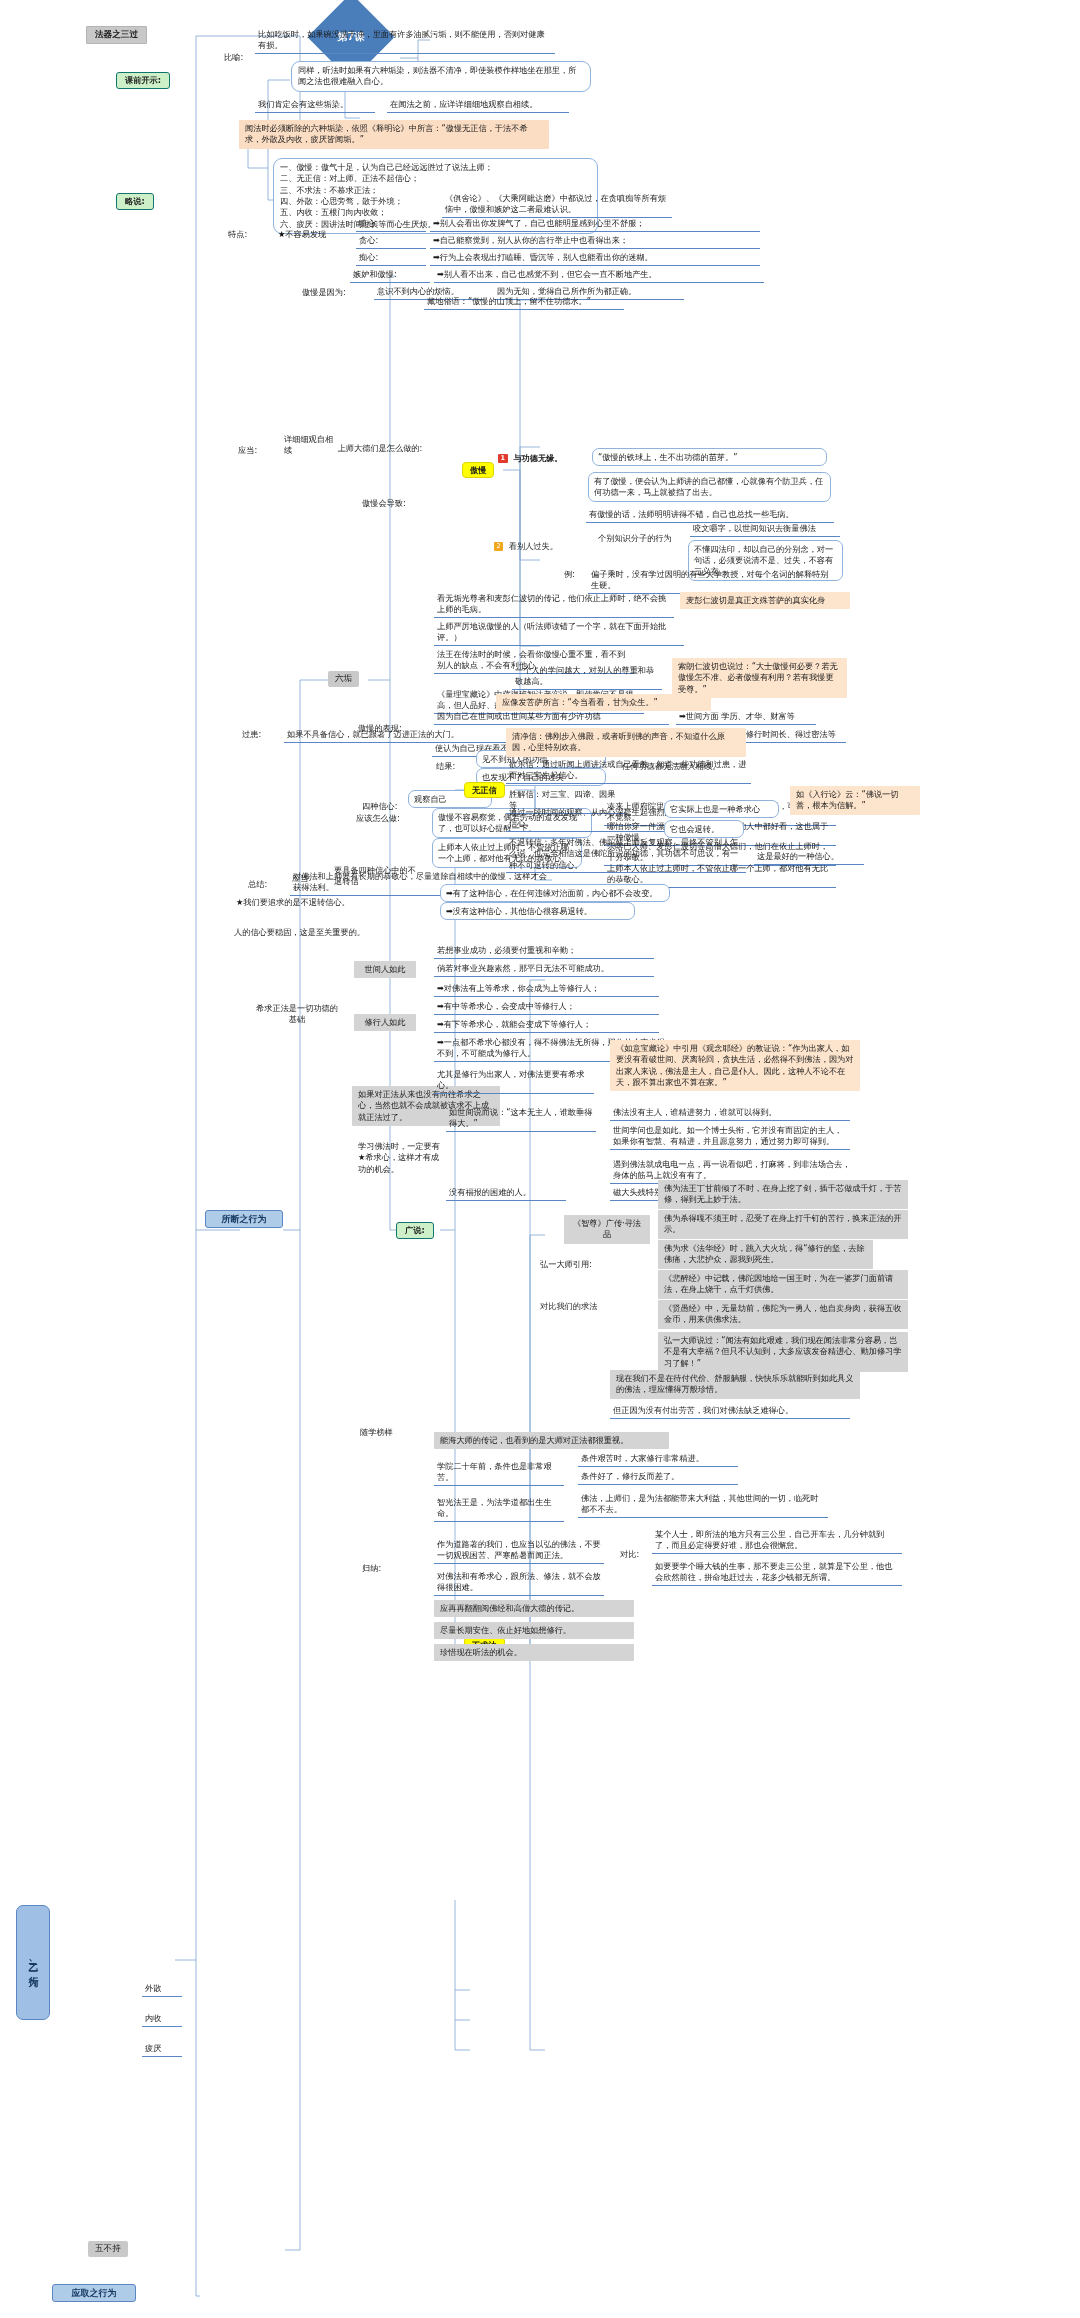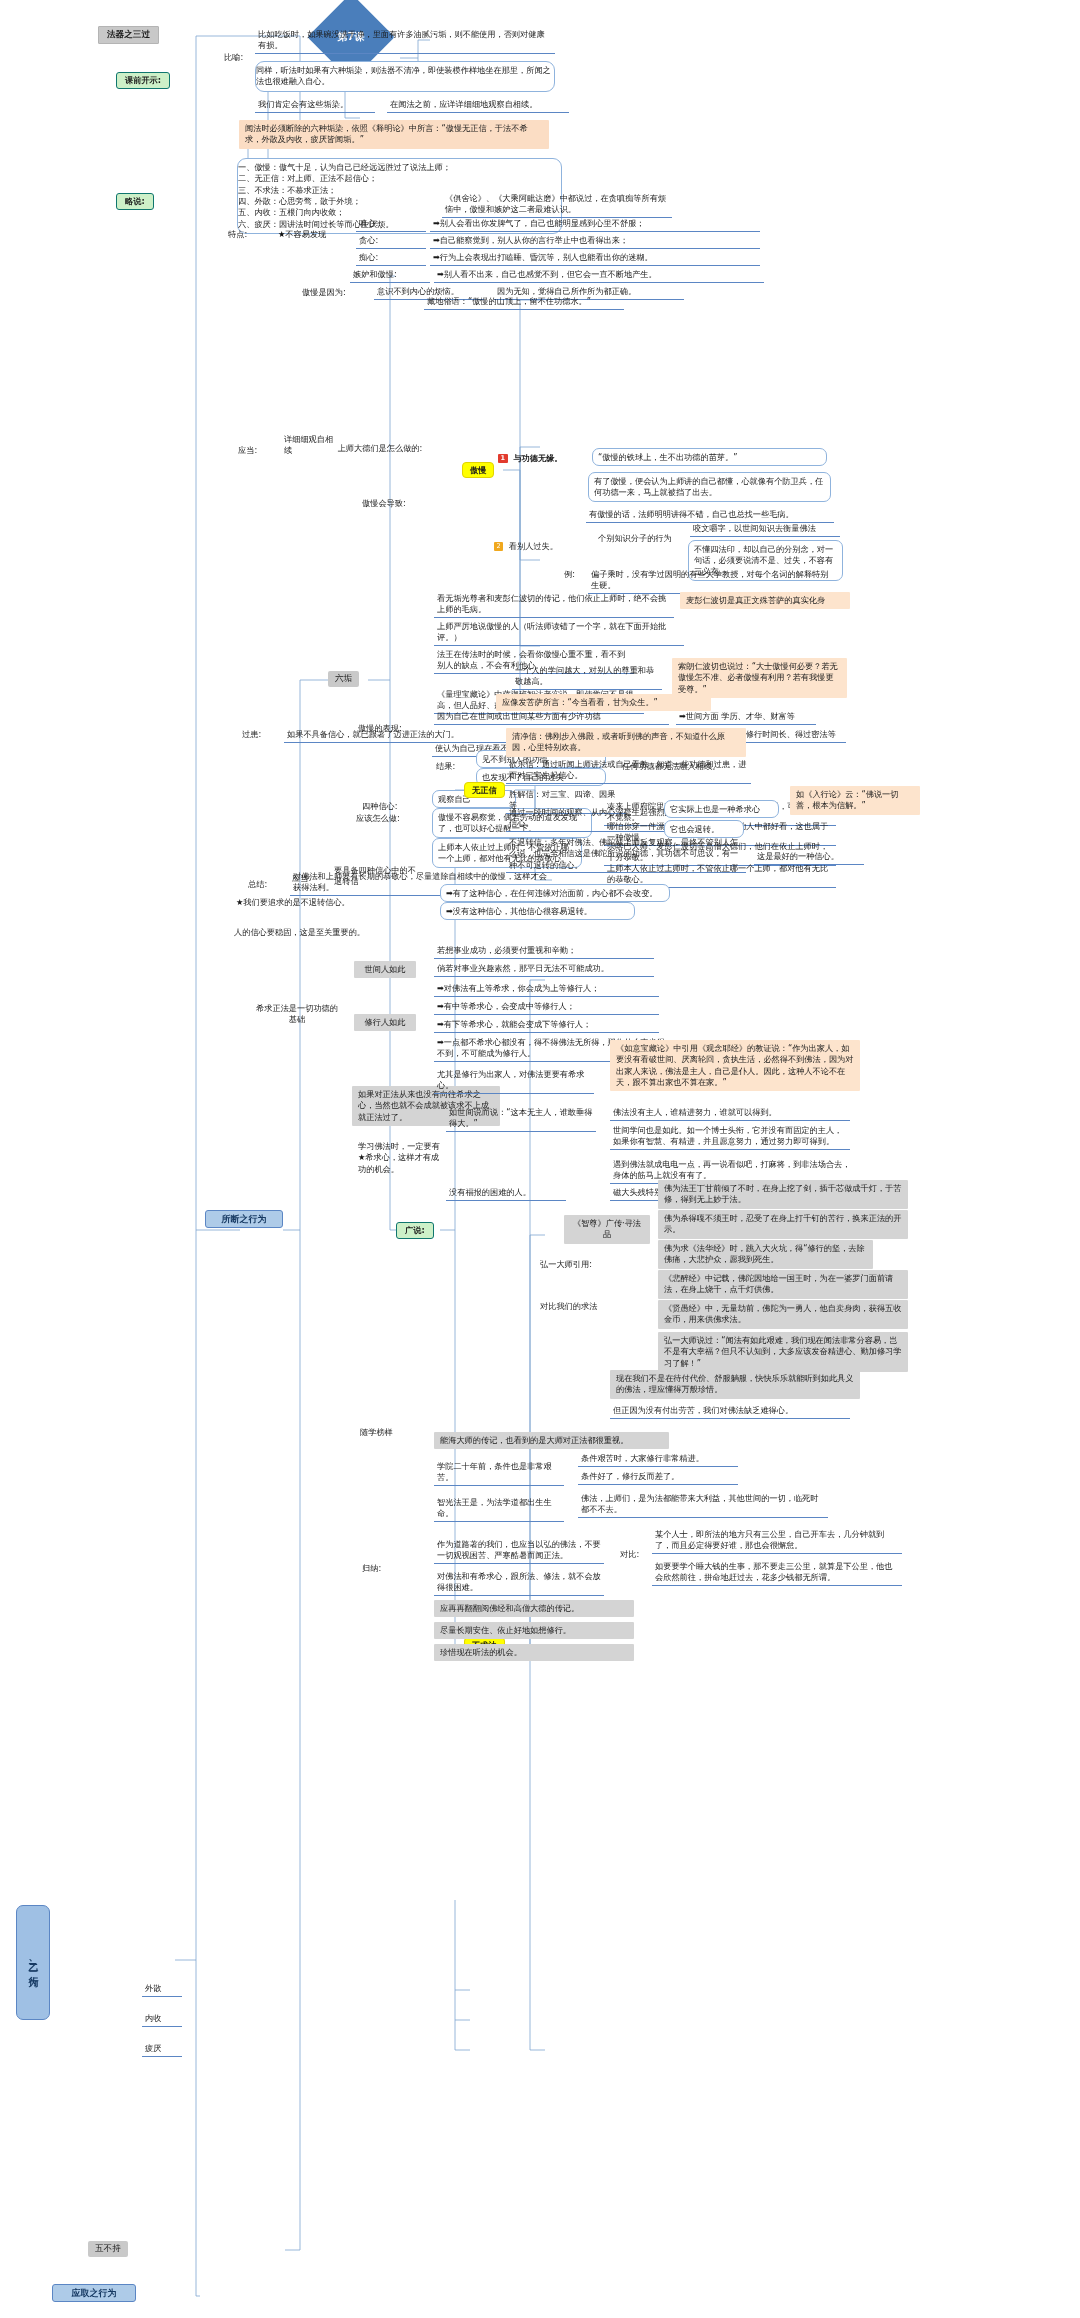--- a/index.html
+++ b/index.html
@@ -6,21 +6,21 @@
   body{width:1080px;height:2318px;position:relative;
        font-family:"DejaVu Sans","Liberation Sans",sans-serif;
        font-size:8.2px;color:#1a1a1a;overflow:hidden;}
   .node{position:absolute;box-sizing:border-box;line-height:1.38;}
   
   .plain{padding:1px 2px;}
   .ul{border-bottom:1px solid #5b86c4;padding:1px 3px 1.5px 3px;}
   .bubble{border:1px solid #8fb3dd;border-radius:7px;background:#ffffff;
           padding:2.5px 5px;}
   .bubble-l{border:1px solid #8fb3dd;border-radius:9px;background:#ffffff;
-          padding:3px 0;}
+          padding:3px 6px;margin-left:36px;}
   .peach{background:#fbddc4;padding:3px 6px;border-radius:1px;}
   .peach2{background:#fde4cd;padding:3px 6px;border-radius:1px;}
   .grey{background:#d4d4d4;padding:3px 6px;border-radius:1px;}
   .greyb{background:#c8c8c8;padding:2px 8px;border-radius:1px;
          border:1px solid #b4b4b4;font-weight:bold;}
   .yellowhl{background:#ffff00;padding:1.5px 7px;border-radius:4px;
             font-weight:bold;border:1px solid #e2d400;}
   .greenhl{background:#cdf0c8;padding:2px 8px;border-radius:3px;
            border:1px solid #0f766e;font-weight:bold;}
   .bluebox{background:#9fc0e4;border:1px solid #5b86c4;border-radius:7px;
@@ -100,21 +100,21 @@
 <div id="title-diamond"></div>
 <div id="title-text">第7课</div>
 
 <div class="node bluebox vert" style="left:16px;top:1905px;width:34px;height:115px;
      display:flex;align-items:center;justify-content:center;font-size:10px;">乙二、行为</div>
 
 <div class="node bluebox2" style="left:205px;top:1210px;width:78px;text-align:center;font-size:9px;">所断之行为</div>
 
 <div class="node bluebox2" style="left:52px;top:2284px;width:84px;text-align:center;font-size:9px;">应取之行为</div>
 
-<div class="node greyb" style="left:86px;top:26px;font-size:8.6px;margin-left:12px;">法器之三过</div>
+<div class="node greyb" style="left:86px;top:26px;font-size:8.6px;">法器之三过</div>
 
 <div class="node greytab" style="left:328px;top:671px;font-size:8.6px;">六垢</div>
 
 <div class="node greytab" style="left:88px;top:2241px;font-size:8.6px;">五不持</div>
 
 <div class="node greenhl" style="left:116px;top:72px;">课前开示:</div>
 
 <div class="node plain" style="left:222px;top:51px;">比喻:</div>
 
 <div class="node ul" style="left:255px;top:28px;width:300px;">比如吃饭时，如果碗没洗干净，里面有许多油腻污垢，则不能使用，否则对健康有损。</div>
@@ -210,21 +210,21 @@
 <div class="node ul" style="left:676px;top:710px;width:140px;">➡世间方面  学历、才华、财富等</div>
 <div class="node ul" style="left:676px;top:728px;width:170px;">➡出世间方面  闻思修行时间长、得过密法等</div>
 
 <div class="node ul" style="left:432px;top:742px;width:140px;">使认为自己现在看不了了不起</div>
 <div class="node plain" style="left:434px;top:760px;">结果:</div>
 <div class="node bubble" style="left:476px;top:750px;width:130px;">见不到别人的功德</div>
 <div class="node bubble" style="left:476px;top:768px;width:130px;">也发现不了自己的过失</div>
 <div class="node plain" style="left:620px;top:760px;width:130px;">任何功德都无法融入相续。</div>
 
 <div class="node plain" style="left:354px;top:812px;">应该怎么做:</div>
-<div class="node bubble" style="left:432px;top:790px;width:84px;">观察自己</div>
+<div class="node bubble" style="left:408px;top:790px;width:84px;">观察自己</div>
 <div class="node bubble" style="left:432px;top:808px;width:160px;">傲慢不容易察觉，偶若劳动的道友发现了，也可以好心提醒一下。</div>
 
 <div class="node ul" style="left:604px;top:800px;width:232px;">凑来上师府院里有个出家人，别人都说他很傲慢，可他自己并不觉察。</div>
 <div class="node ul" style="left:604px;top:820px;width:232px;">哪怕你穿一件漂亮衣服，觉得在所有的人中都好看，这也属于一种傲慢。</div>
 <div class="node ul" style="left:604px;top:840px;width:232px;">宗喀巴大师、麦彭仁波切等高僧大德们，他们在依止上师时，十分恭敬。</div>
 
 <div class="node bubble" style="left:432px;top:838px;width:150px;">上师本人依止过上师时，不管依止哪一个上师，都对他有无比的恭敬心。</div>
 
 <div class="node ul" style="left:604px;top:862px;width:232px;">上师本人依止过上师时，不管依止哪一个上师，都对他有无比的恭敬心。</div>
 

